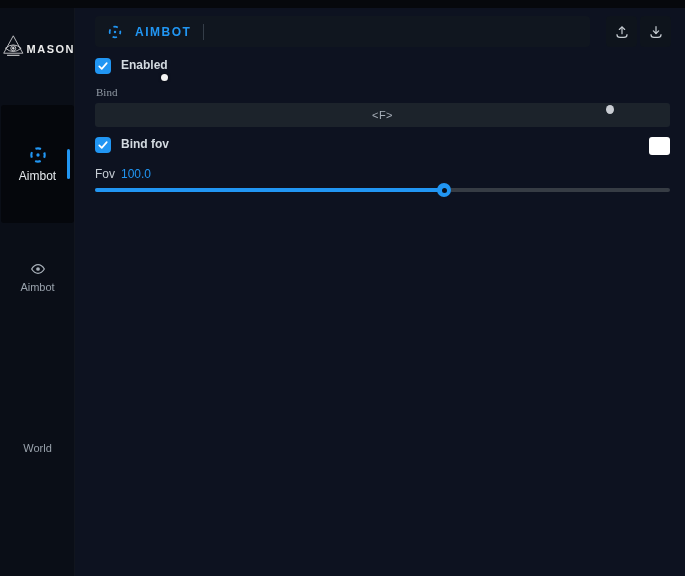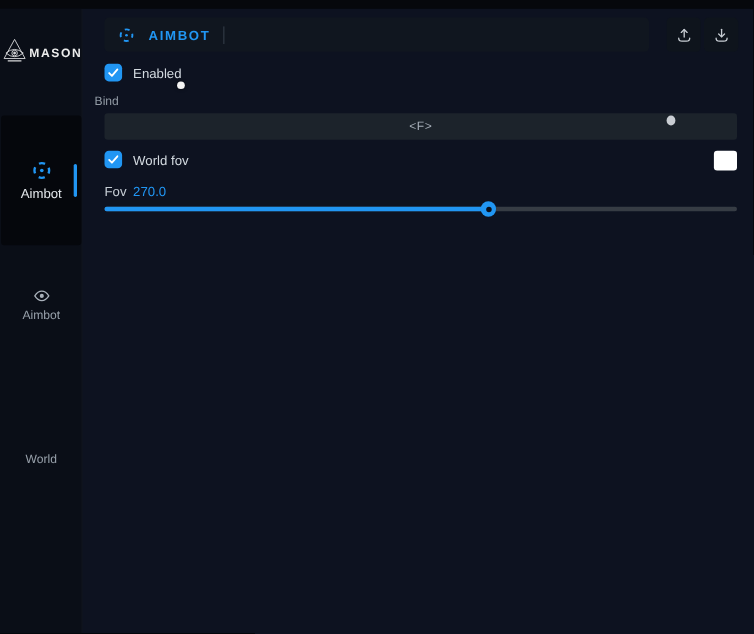--- a/index.html
+++ b/index.html
@@ -19,44 +19,44 @@
   .logo svg{width:48px;height:50px;color:#d9dadc;}
   .logo-text{margin-top:4px;font-size:11px;font-weight:bold;letter-spacing:1.5px;color:#ececec;}
   .nav-item{position:absolute;left:0;width:75px;display:flex;flex-direction:column;align-items:center;gap:4px;cursor:pointer;}
   .nav-item .nav-label{font-size:11px;color:var(--txt-gray);}
   .nav-item svg{width:16px;height:16px;color:#a9b1ba;}
   .nav-item.selected{left:1px;width:73px;background:var(--bg-tile);border-radius:3px;justify-content:center;}
   .nav-item.selected svg{width:20px;height:20px;color:var(--accent);}
   .nav-item.selected .nav-label{font-size:12px;color:#e4e8ec;}
   .pos-aimbot{top:97px;height:118px;}
   .pos-visuals{top:253px;height:44px;}
-  .pos-world{top:356px;height:44px;gap:48px;}
+  .pos-world{top:386px;height:44px;gap:48px;}
   .pos-misc{top:489px;height:44px;}
   .active-bar{position:absolute;right:4px;top:44px;width:3px;height:30px;border-radius:2px;background:var(--accent);}
   
   .header-bar{position:absolute;left:95px;top:16px;width:495px;height:31px;background:var(--bg-bar);border-radius:4px;display:flex;align-items:center;padding:0 12px;}
   .header-bar .hicon{width:16px;height:16px;color:var(--accent);flex:none;display:flex;}
   .header-bar .hicon svg{width:16px;height:16px;}
   .title{margin-left:12px;font-size:12px;font-weight:bold;letter-spacing:1.5px;color:var(--accent);}
   .vdiv{width:1px;height:16px;background:#343d48;margin:0 12px;}
   .subtitle{font-size:12px;color:var(--txt-dim);letter-spacing:.2px;}
   .icon-btn{position:absolute;top:16px;width:31px;height:31px;background:var(--bg-btn);border:none;border-radius:4px;display:flex;align-items:center;justify-content:center;cursor:pointer;}
   .icon-btn svg{width:16px;height:16px;color:#c7cdd3;}
   .btn-upload{left:606px;}
   .btn-download{left:640px;}
   
-  .row{position:absolute;left:95px;display:flex;align-items:flex-end;gap:10px;}
+  .row{position:absolute;left:95px;display:flex;align-items:flex-start;gap:10px;font-weight:bold;}
   .row-enabled{top:58px;}
   .row-drawfov{top:137px;}
   .checkbox{width:16px;height:16px;border-radius:4px;background:#232a33;display:flex;align-items:center;justify-content:center;cursor:pointer;flex:none;}
   .checkbox.checked{background:var(--accent);}
   .checkbox svg{width:10px;height:10px;color:#fff;display:none;}
   .checkbox.checked svg{display:block;}
   .cb-label{font-size:12px;color:var(--txt-light);}
-  .field-label{position:absolute;left:86px;top:86px;font-size:11px;color:#929ba5;}
+  .field-label{position:absolute;left:96px;top:86px;font-size:11px;color:#929ba5;font-family:Liberation Serif, serif;}
   .bind-input{position:absolute;left:95px;top:103px;width:575px;height:24px;background:var(--bg-input);border-radius:3px;display:flex;align-items:center;justify-content:center;cursor:pointer;}
   .bind-input span{font-size:11px;color:#a7afb9;letter-spacing:.5px;}
   .swatch{position:absolute;left:649px;top:137px;width:21px;height:18px;border-radius:3px;background:#fff;cursor:pointer;}
   .fov-label{position:absolute;left:95px;top:167px;font-size:12px;color:#c6cdd4;display:flex;gap:6px;text-align:right;}
   .fov-label .accent-text{color:var(--accent);}
   .slider{position:absolute;left:95px;top:183px;width:575px;height:14px;cursor:pointer;}
   .slider .track{position:absolute;left:0;top:5px;width:100%;height:4px;border-radius:2px;background:#363c44;}
   .slider .fill{position:absolute;left:0;top:5px;height:4px;border-radius:2px;background:var(--accent);}
   .slider .thumb{position:absolute;top:0;width:14px;height:14px;margin-left:-7px;border-radius:50%;background:var(--accent);display:flex;align-items:center;justify-content:center;}
   .slider .thumb-inner{width:5px;height:5px;border-radius:50%;background:#0a0f1a;}
@@ -151,27 +151,27 @@
     <span>&lt;F&gt;</span>
   </div>
   <div class="gray-dot"></div>
 
   <div class="row row-drawfov">
     <span class="checkbox checked">
       <svg viewBox="0 0 12 12" fill="none" stroke="currentColor" stroke-width="2" stroke-linecap="round" stroke-linejoin="round">
           <path d="M1.5 6.5 4.5 9.5 10.5 2.5"></path>
         </svg>
     </span>
-    <span class="cb-label">World fov</span>
+    <span class="cb-label">Bind fov</span>
   </div>
   <div class="swatch" style="background: rgb(255, 255, 255);"></div>
 
   <div class="fov-label">
     <span>Fov</span>
-    <span class="accent-text">270.0</span>
+    <span class="accent-text">100.0</span>
   </div>
   <div class="slider">
     <div class="track"></div>
     <div class="fill" style="width: 60.7%;"></div>
     <div class="thumb" style="left: 60.7%;">
       <div class="thumb-inner"></div>
     </div>
   </div>
 </div>
 

